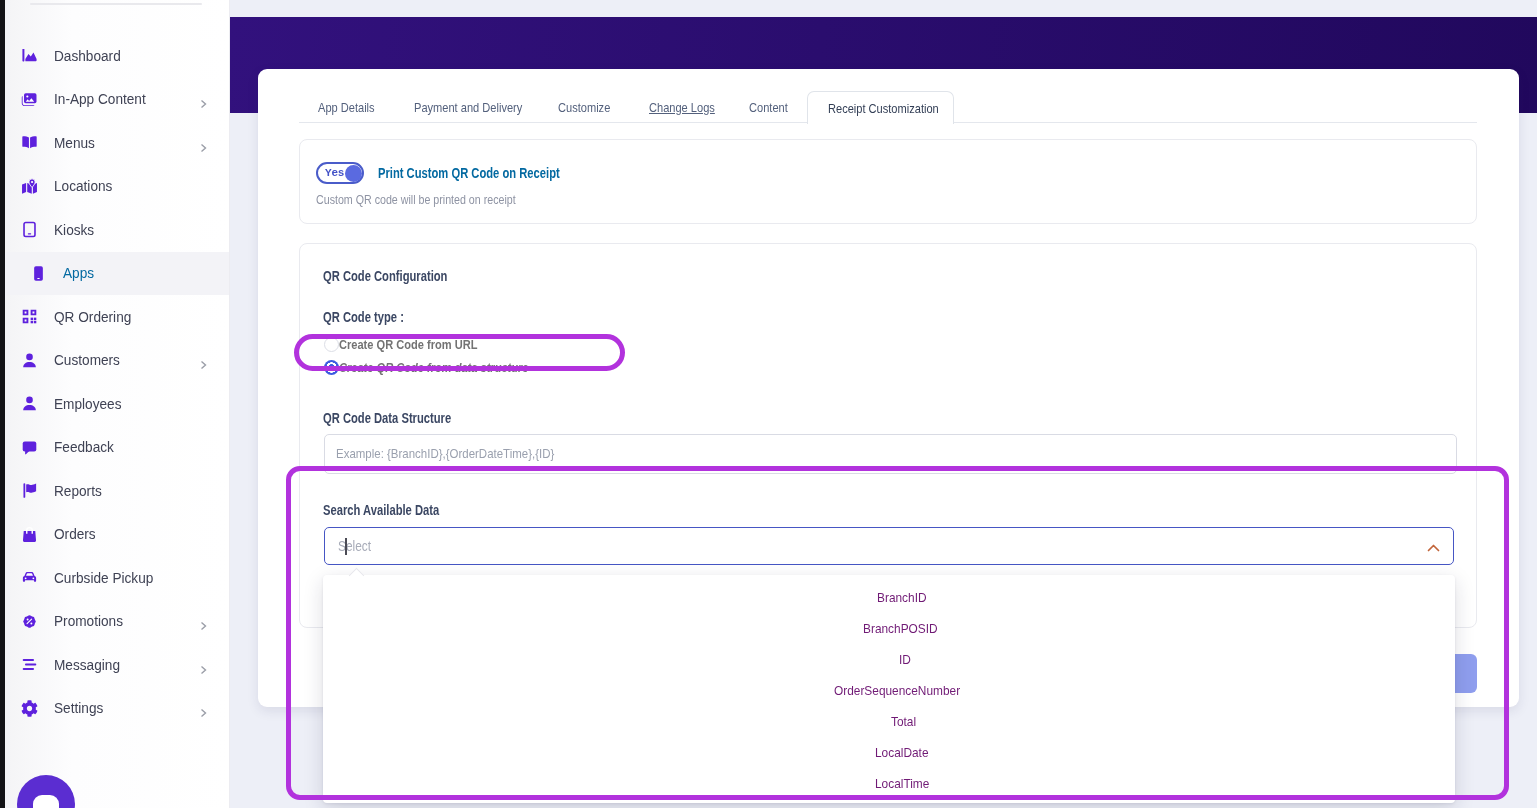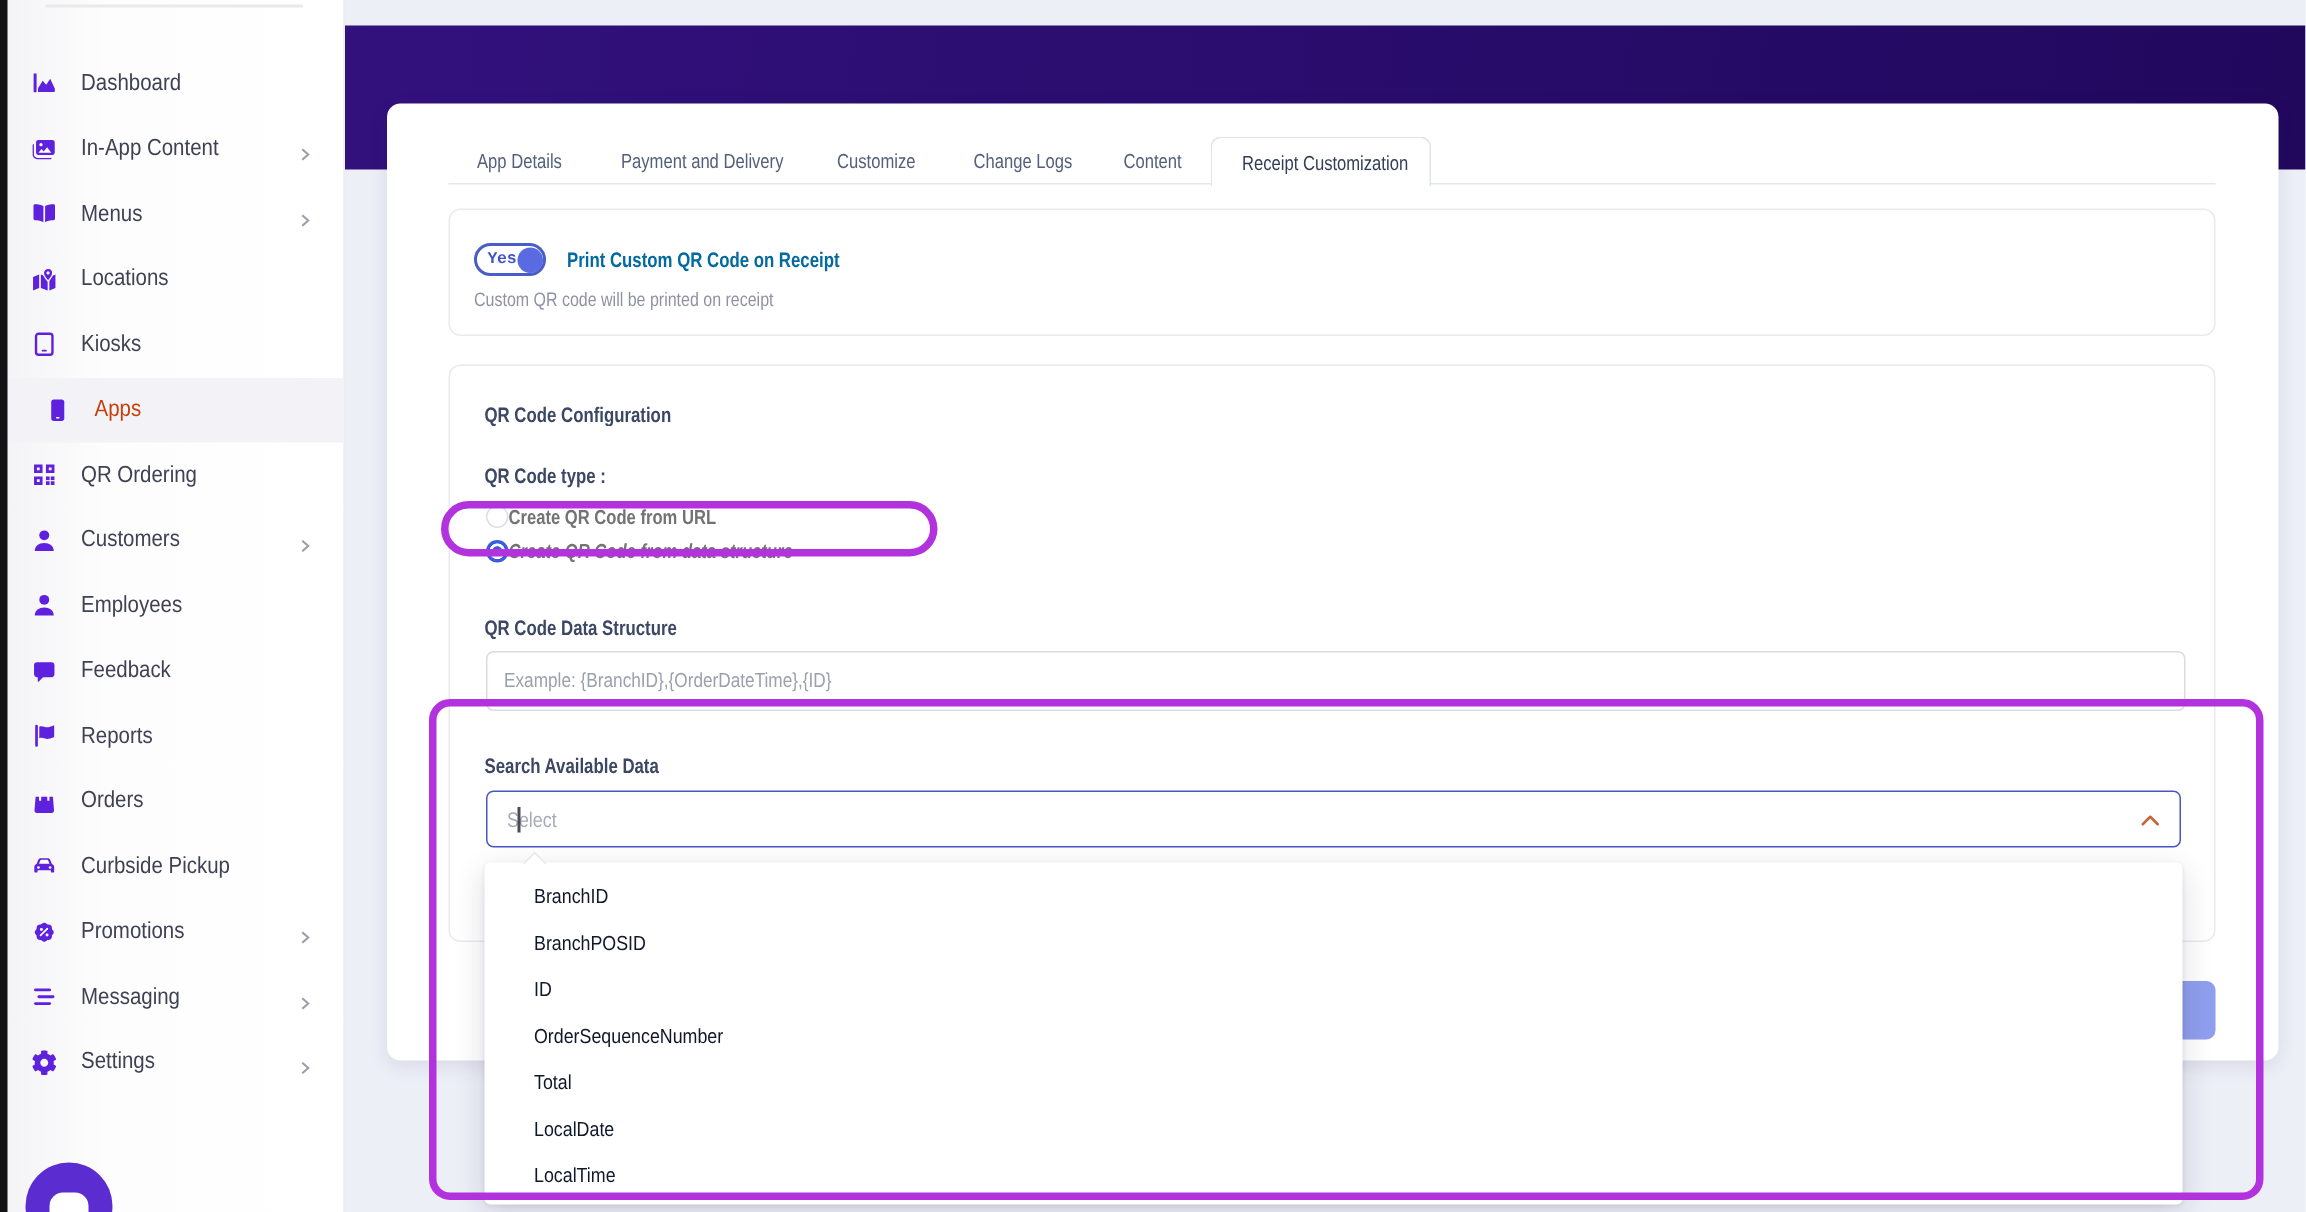--- a/index.html
+++ b/index.html
@@ -16,41 +16,41 @@
   .black-strip { position:absolute; left:0; top:0; width:5px; height:808px; background:#131316; z-index:60; }
 
   
   .sidebar { position:absolute; left:5px; top:0; width:225px; height:808px;
              background:linear-gradient(90deg,#f4f4f6 0,#fdfdfe 30%,#ffffff 100%);
              border-right:1px solid #ececf1; z-index:50; }
   .sidebar-top-divider { position:absolute; left:25px; top:3px; width:172px; height:2px; background:#e9e9ed; border-radius:1px; }
   .nav { position:absolute; left:0; top:34px; right:0; }
   .nav-item { height:43.5px; display:flex; align-items:center; padding-left:15px; position:relative;
               color:#3f4254; font-size:15.5px; cursor:pointer; }
-  .nav-item.active { background:#f3f3f7; color:#c2410c;padding-left:24px; }
+  .nav-item.active { background:#f3f3f7; color:#0369a1;padding-left:24px; }
   .nav-icon { width:18px; height:18px; margin-right:16px; flex:0 0 18px; display:flex; align-items:center; justify-content:center; }
   .nav-icon svg { width:17px; height:17px; }
   .nav-chevron { position:absolute; right:21px; top:50%; transform:translateY(-50%); width:9px; height:9px; }
 
   
   .main { position:absolute; left:230px; top:17px; width:1307px; height:808px; background:#edeff7; }
   .header-band { position:absolute; left:0; top:0; width:1307px; height:96px;
                  background:linear-gradient(97deg,#32117d 0%,#2a0d6e 45%,#21085d 100%); }
 
   
   .card { position:absolute; left:28px; top:52px; width:1261px; height:638px; background:#ffffff;
           border-radius:9px; box-shadow:0 4px 12px rgba(40,40,90,.10); }
 
   
   .tabs { position:absolute; left:41px; top:22px; width:1178px; height:32px;
           border-bottom:1px solid #e4e7ed; }
   .tab { position:absolute; top:0; height:32px; display:flex; align-items:center;
          font-size:13.5px; font-weight:500; color:#53607c; cursor:pointer; }
   .tab.t1 { left:19px; }  .tab.t2 { left:115px; }  .tab.t3 { left:259px; }
-  .tab.t4 { left:350px; } .tab.t5 { left:450px; }
+  .tab.t4 { left:350px;text-decoration:underline; } .tab.t5 { left:450px; }
   .tab.active { left:508px; width:147px; height:33px; background:#fff; border:1px solid #e0e4ea;
                 border-bottom:none; border-radius:7px 7px 0 0; color:#323e55; padding-left:20px; }
 
   
   .toggle-card { position:absolute; left:41px; top:70px; width:1178px; height:85px;
                  border:1px solid #e9eaef; border-radius:8px; background:#fff; }
   .switch { position:absolute; left:16px; top:22px; width:48px; height:22px; border:2px solid #4a5cc9;
             border-radius:12px; background:#fff; cursor:pointer; }
   .switch-label { position:absolute; left:7px; top:3px; line-height:13px; font-size:11px; font-weight:bold; color:#4352c7; letter-spacing:-0.2px;font-family:Liberation Mono, monospace; }
   .switch-knob { position:absolute; right:0.5px; top:0.5px; width:17px; height:17px; border-radius:50%; background:#5a6ae0; }
@@ -88,21 +88,21 @@
   .save-btn { position:absolute; left:1129px; top:585px; width:90px; height:39px; background:#8f9eee;
               border:none; border-radius:6px; cursor:pointer; }
 
   
   .dropdown { position:absolute; left:93px; top:558px; width:1132px; height:228px; background:#fff;
               border-radius:4px; box-shadow:0 6px 20px rgba(25,25,60,.15), 0 1px 3px rgba(25,25,60,.08);
               padding-top:7px; z-index:30; }
   .dropdown-notch { position:absolute; left:28px; top:-5px; width:11px; height:11px; background:#fff;
                     transform:rotate(45deg); border-left:1px solid #e7e7ec; border-top:1px solid #e7e7ec; }
   .option { height:31px; display:flex; align-items:center; padding-left:33px; font-size:13.5px;
-            color:#0f172a; cursor:pointer; }
+            color:#701a75; cursor:pointer;justify-content:center; }
 
   
   .annot { position:absolute; border:5px solid #b232dd; z-index:70; pointer-events:none; }
   .annot-small { left:294px; top:334px; width:331px; height:37px; border-radius:19px; }
   .annot-large { left:286px; top:466px; width:1223px; height:334px; border-radius:14px; }
 
   
   .chat-launcher { position:absolute; left:17px; top:775px; width:58px; height:58px; border-radius:50%;
                    background:#5b2dd1; z-index:80; cursor:pointer; }
   .chat-bubble { position:absolute; left:16px; top:20px; width:26px; height:22px; border-radius:9px; background:#fff; }

